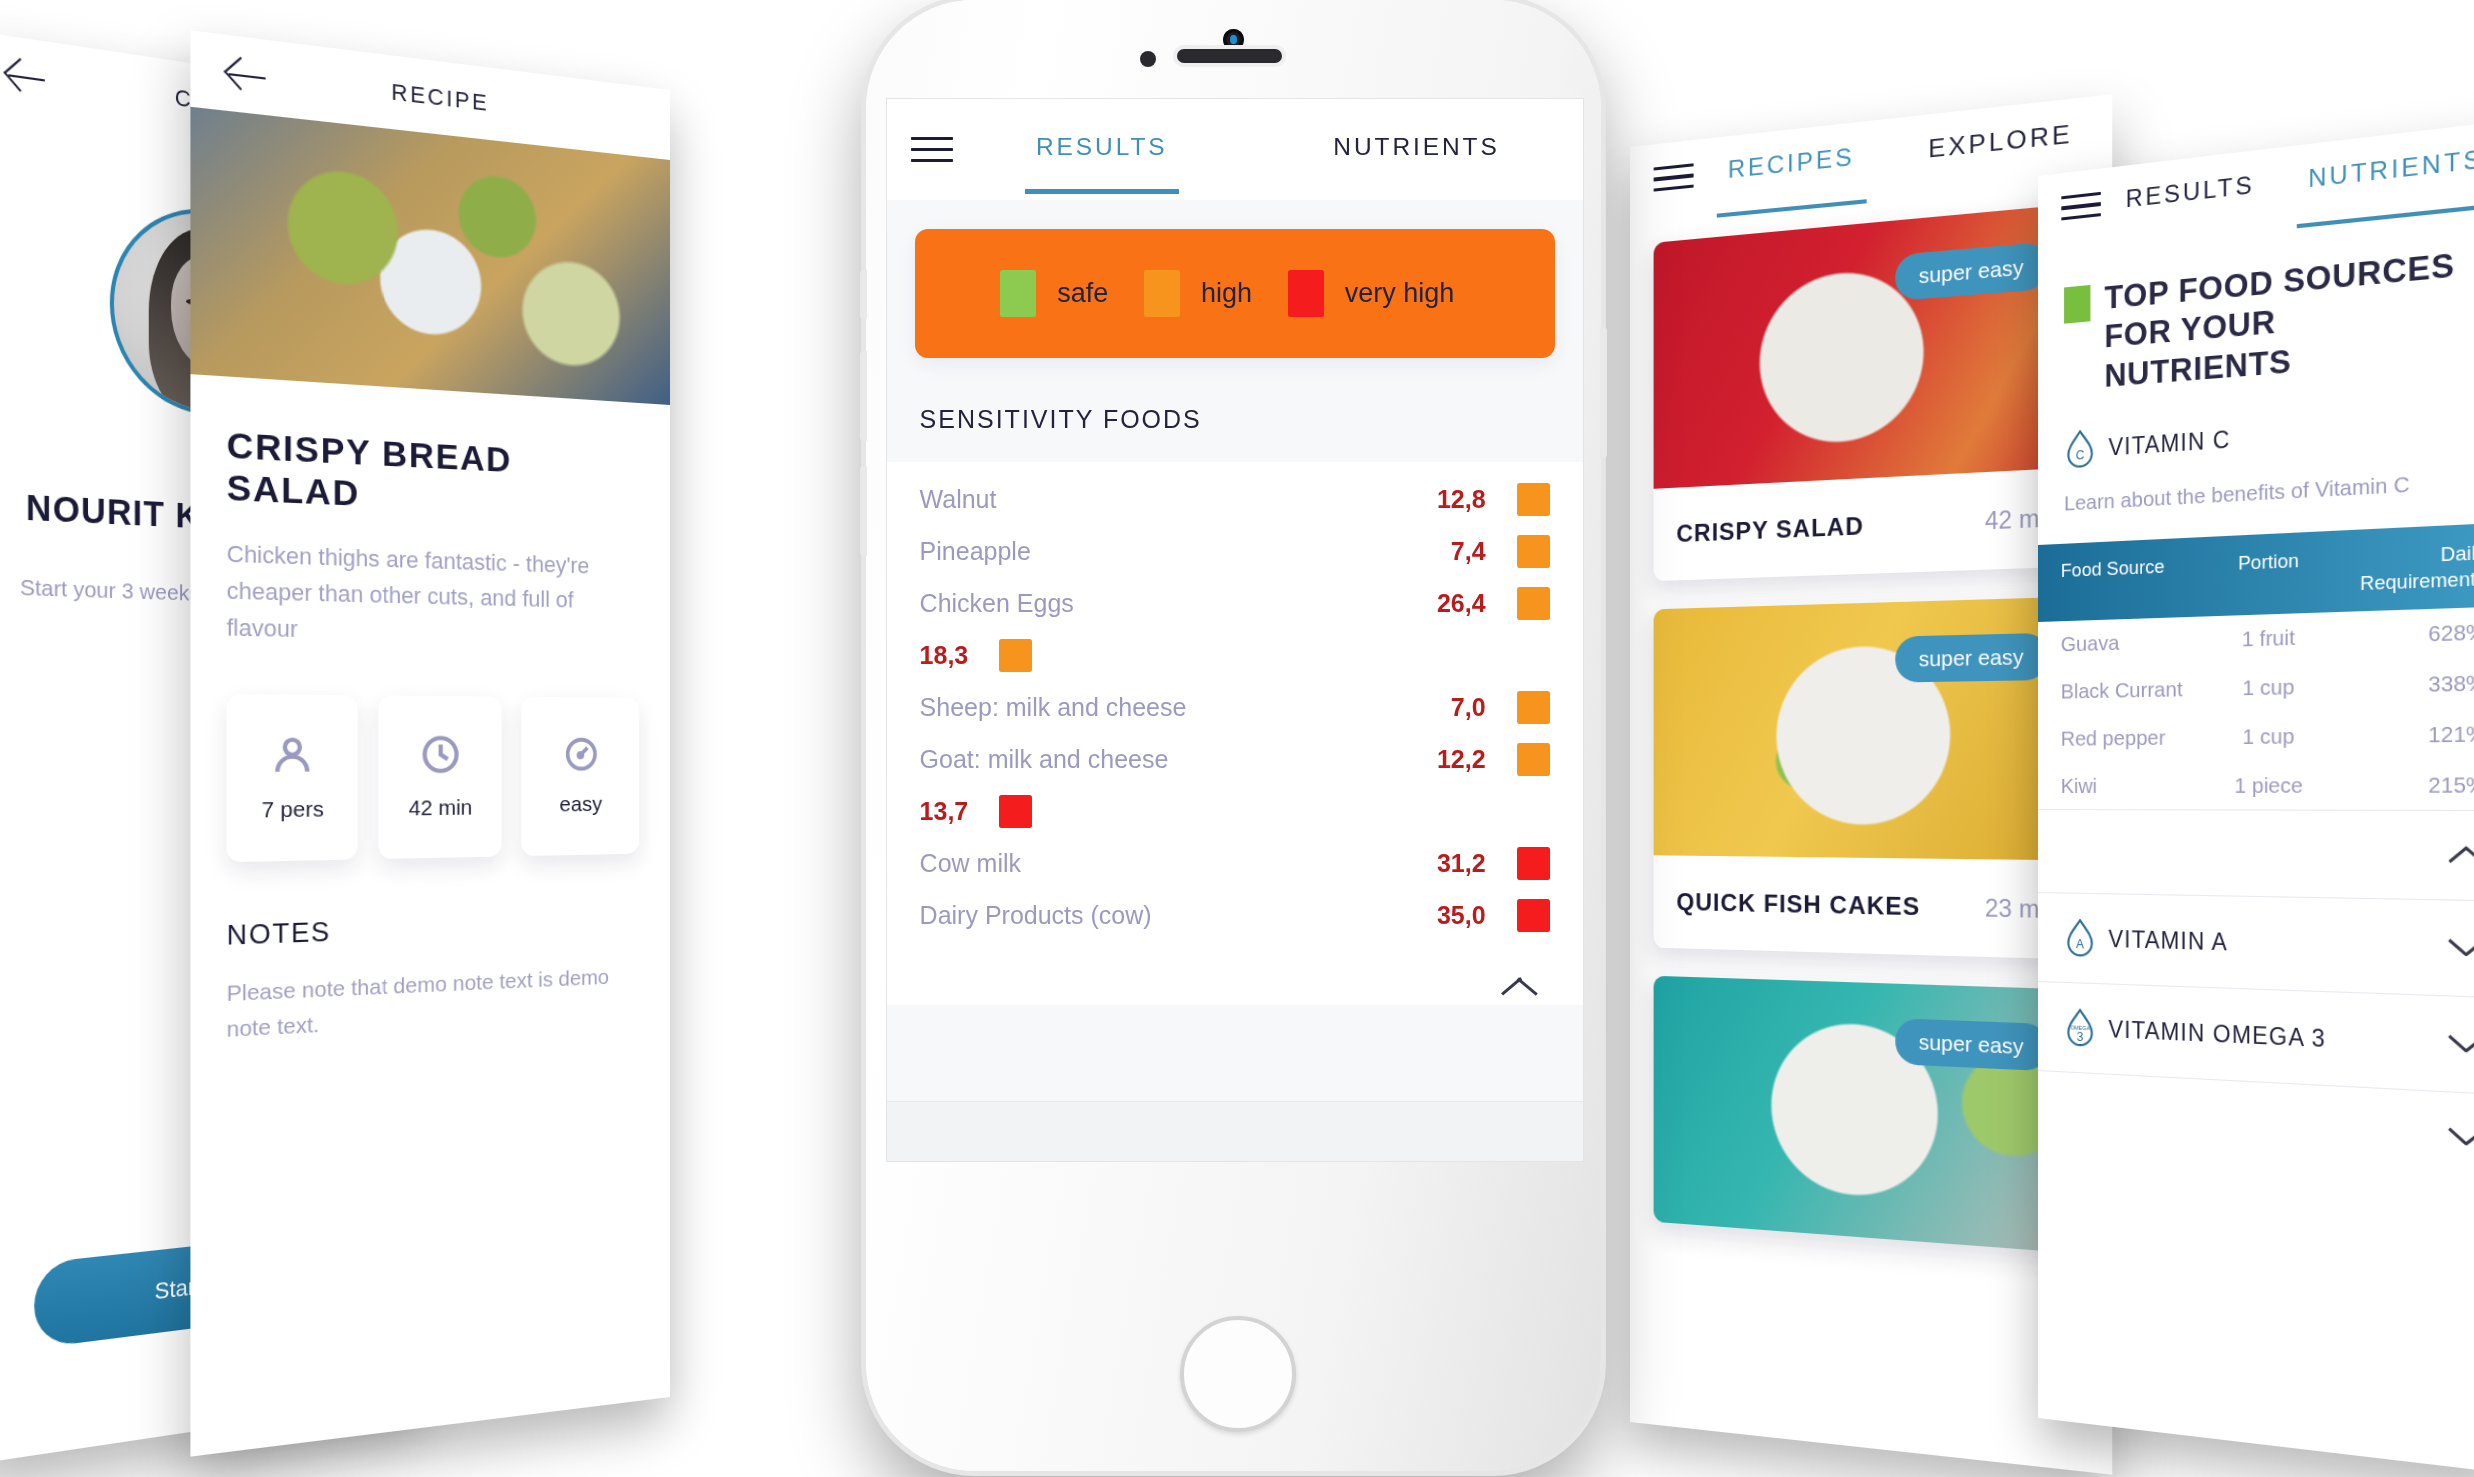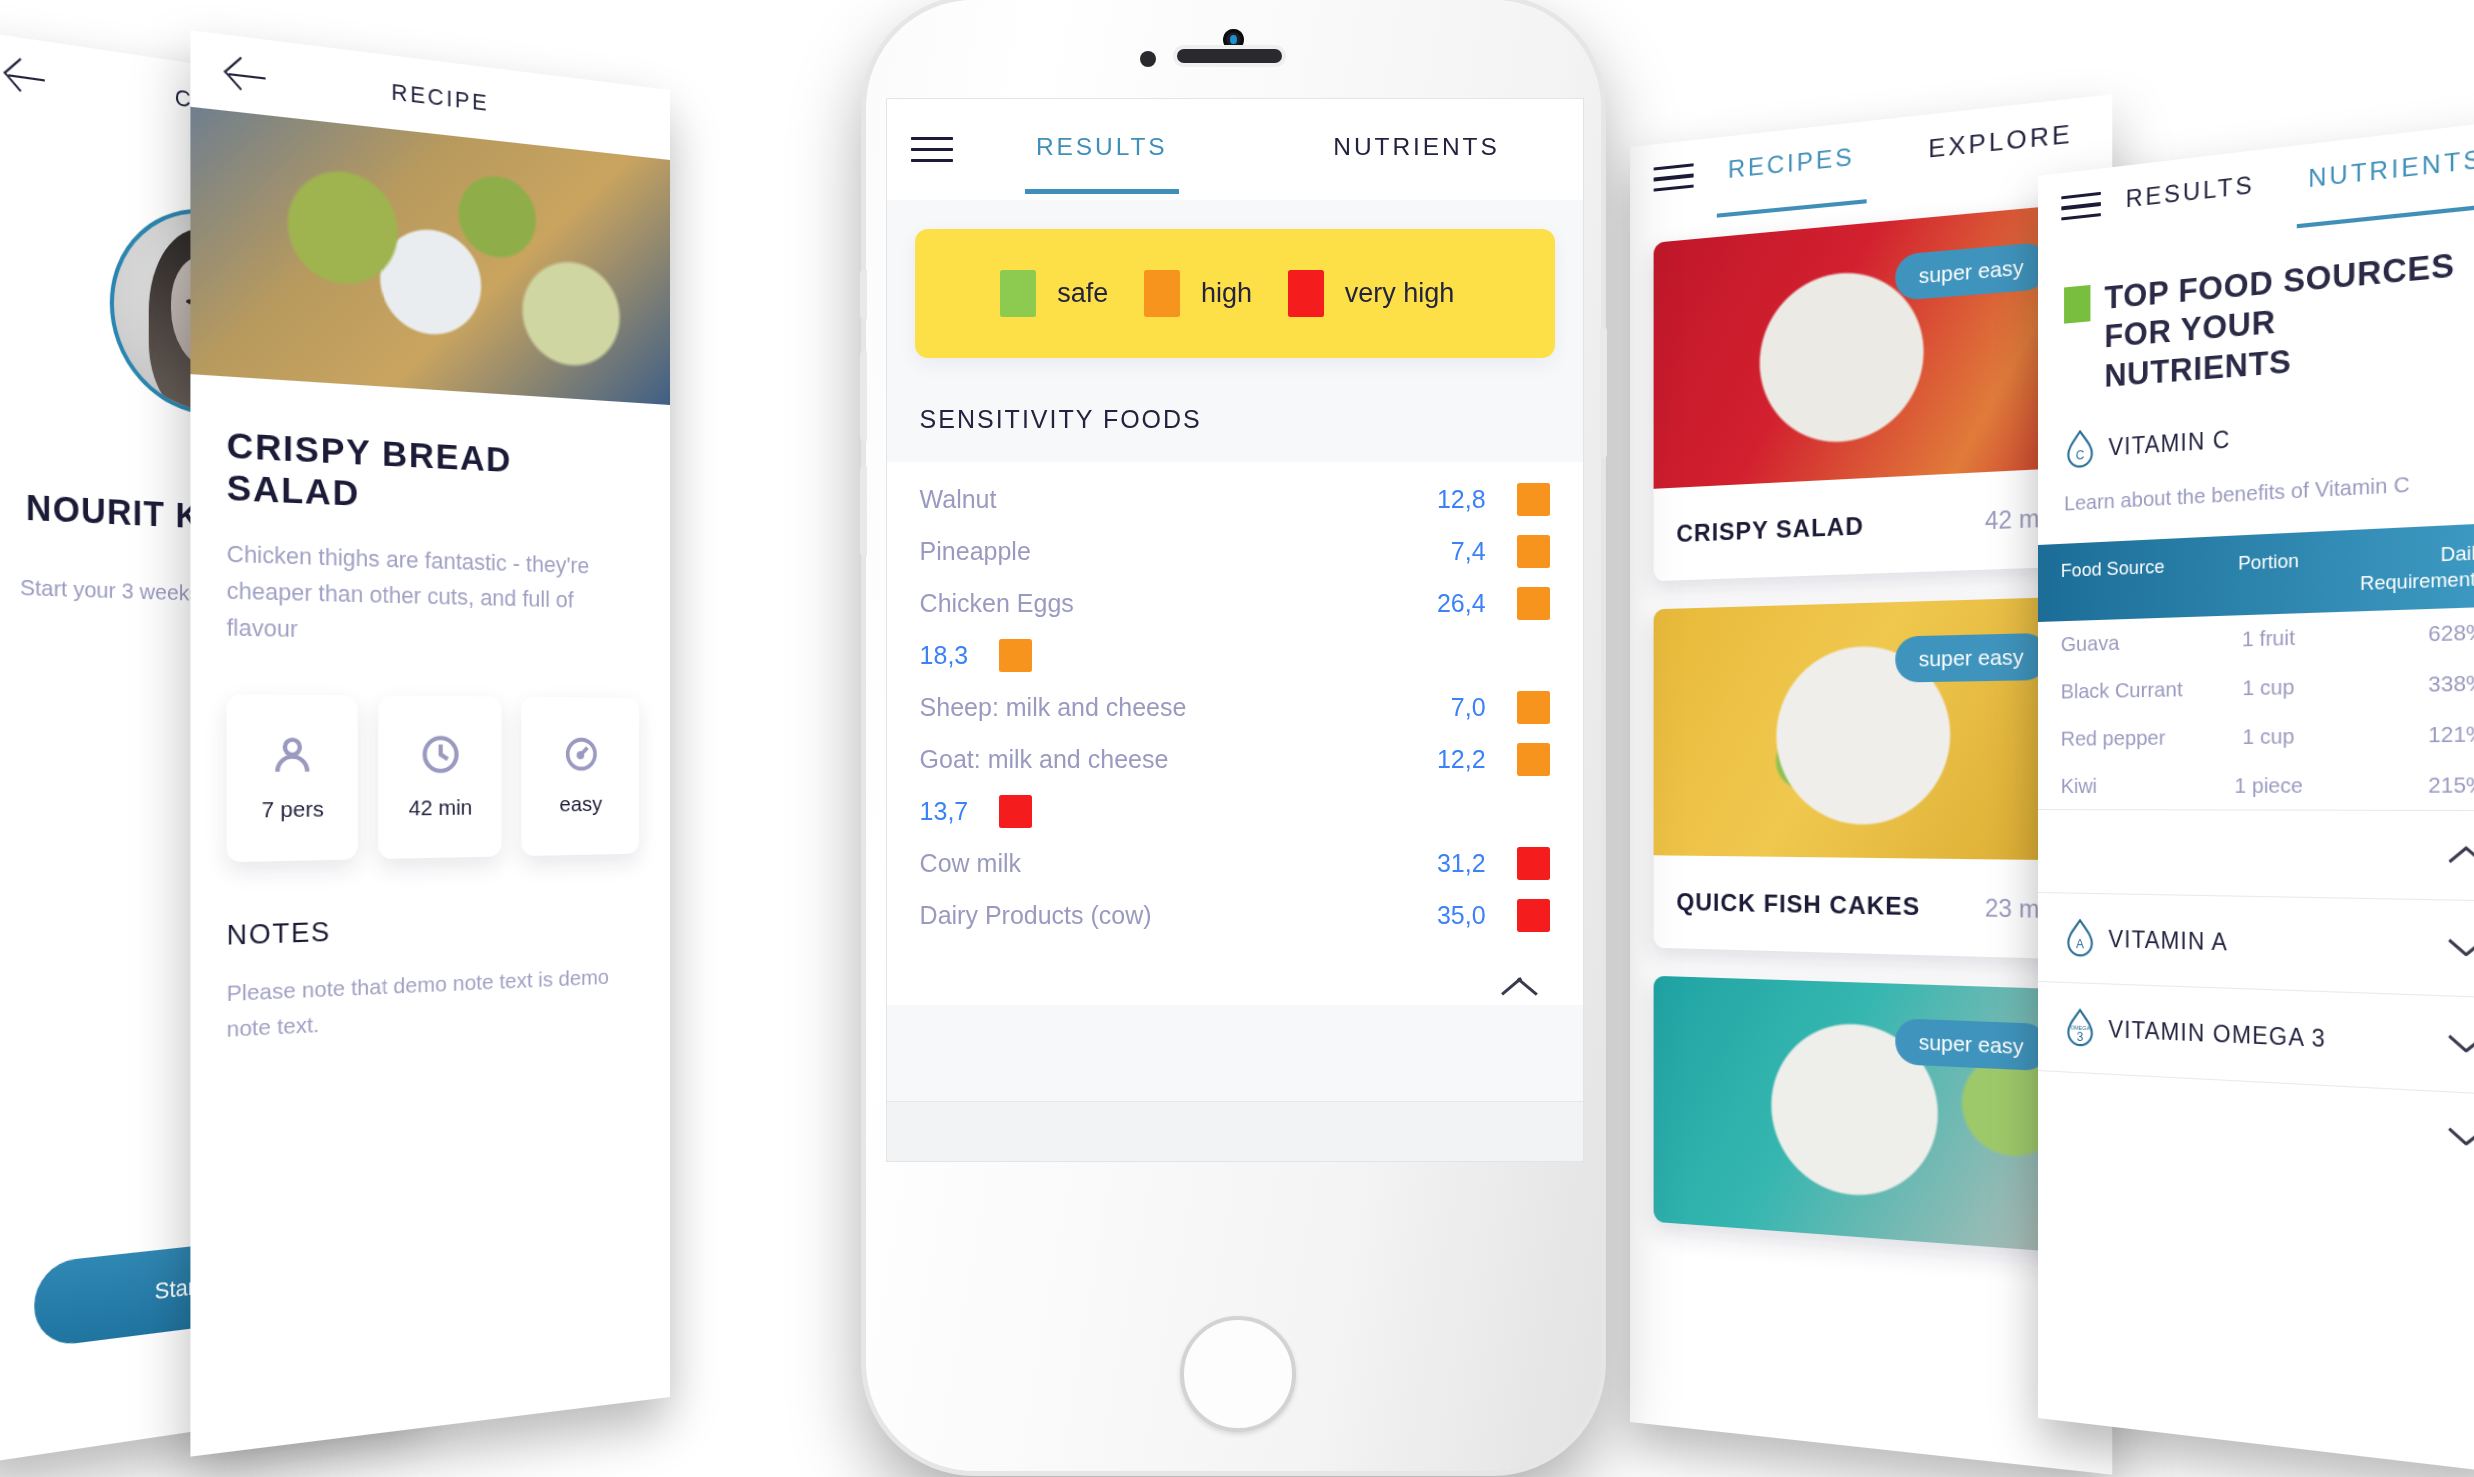--- a/index.html
+++ b/index.html
@@ -85,29 +85,29 @@
   .home{position:absolute;left:50%;margin-left:-54px;bottom:39px;width:108px;height:108px;border-radius:50%;
      border:4.1px solid #d3d3d3;background:#fdfdfd;box-shadow:0 2.5px 4.9px rgba(0,0,0,.12);}
   .side-btn{position:absolute;left:-5.7px;width:6.5px;border-radius:4.1px 0 0 4.1px;background:#e9e9e9;}
   .side-btn.a{top:270px;height:49px;} .side-btn.b{top:351px;height:90px;} .side-btn.c{top:466px;height:90px;}
   .side-btn.r{left:auto;right:-5.7px;border-radius:0 4.1px 4.1px 0;top:327px;height:131px;}
   .phone-screen{position:absolute;left:19.6px;top:98px;width:696px;height:1062px;background:#fff;
      border:1.6px solid #e4e4e4;overflow:hidden;}
 
   .ph-nav{height:101px;display:flex;align-items:center;background:#fff;position:relative;}
   .ph-body{background:#f7f8fa;height:calc(100% - 101px);position:relative;overflow:hidden;}
-  .legend-card{margin:29px 28px 0;background:#fde047;border-radius:13px;height:129px;
+  .legend-card{margin:29px 28px 0;background:#f97316;border-radius:13px;height:129px;
      box-shadow:0 6.5px 19.6px rgba(30,30,70,.06);display:flex;align-items:center;justify-content:center;gap:21px;}
   .sw{width:36px;height:47px;border-radius:2.5px;}
   .legend-card .txt{font-size:27px;color:#23233f;margin-right:14.7px;}
   .sec-head{font-size:25px;letter-spacing:2px;color:#23233f;margin:47px 0 0 33px;}
   .list-card{margin-top:28px;background:#fff;padding:11.4px 0 0;}
   .frow{display:flex;align-items:center;height:52px;padding:0 33px;}
   .frow .nm{flex:1;font-size:25px;color:#9a9ac0;}
-  .frow .vl{font-size:25px;color:#3b82f6;margin-right:31px;}
+  .frow .vl{font-size:25px;color:#b91c1c;margin-right:31px;font-weight:bold;}
   .frow .bx{width:33px;height:33px;border-radius:2.5px;}
   .chev-up{margin:26px 46px 0 auto;width:38px;height:38px;position:relative;}
   .chev-up:before,.chev-up:after{content:"";position:absolute;top:18px;width:24.5px;height:2.5px;background:#3a3a4e;}
   .chev-up:before{left:0;transform:rotate(-40deg);} .chev-up:after{left:16.3px;transform:rotate(40deg);}
   .bottom-bar{position:absolute;left:0;right:0;bottom:0;height:59px;background:#f2f3f5;border-top:0.8px solid #e6e7ea;}
 
   
   #recipes-panel{left:1630px;top:147px;width:474px;height:1275px;
      transform:perspective(2124px) rotateY(-20deg);transform-origin:left center;}
   .rcard{margin:28px 24.5px 0;background:#fff;border-radius:11.4px;overflow:hidden;

